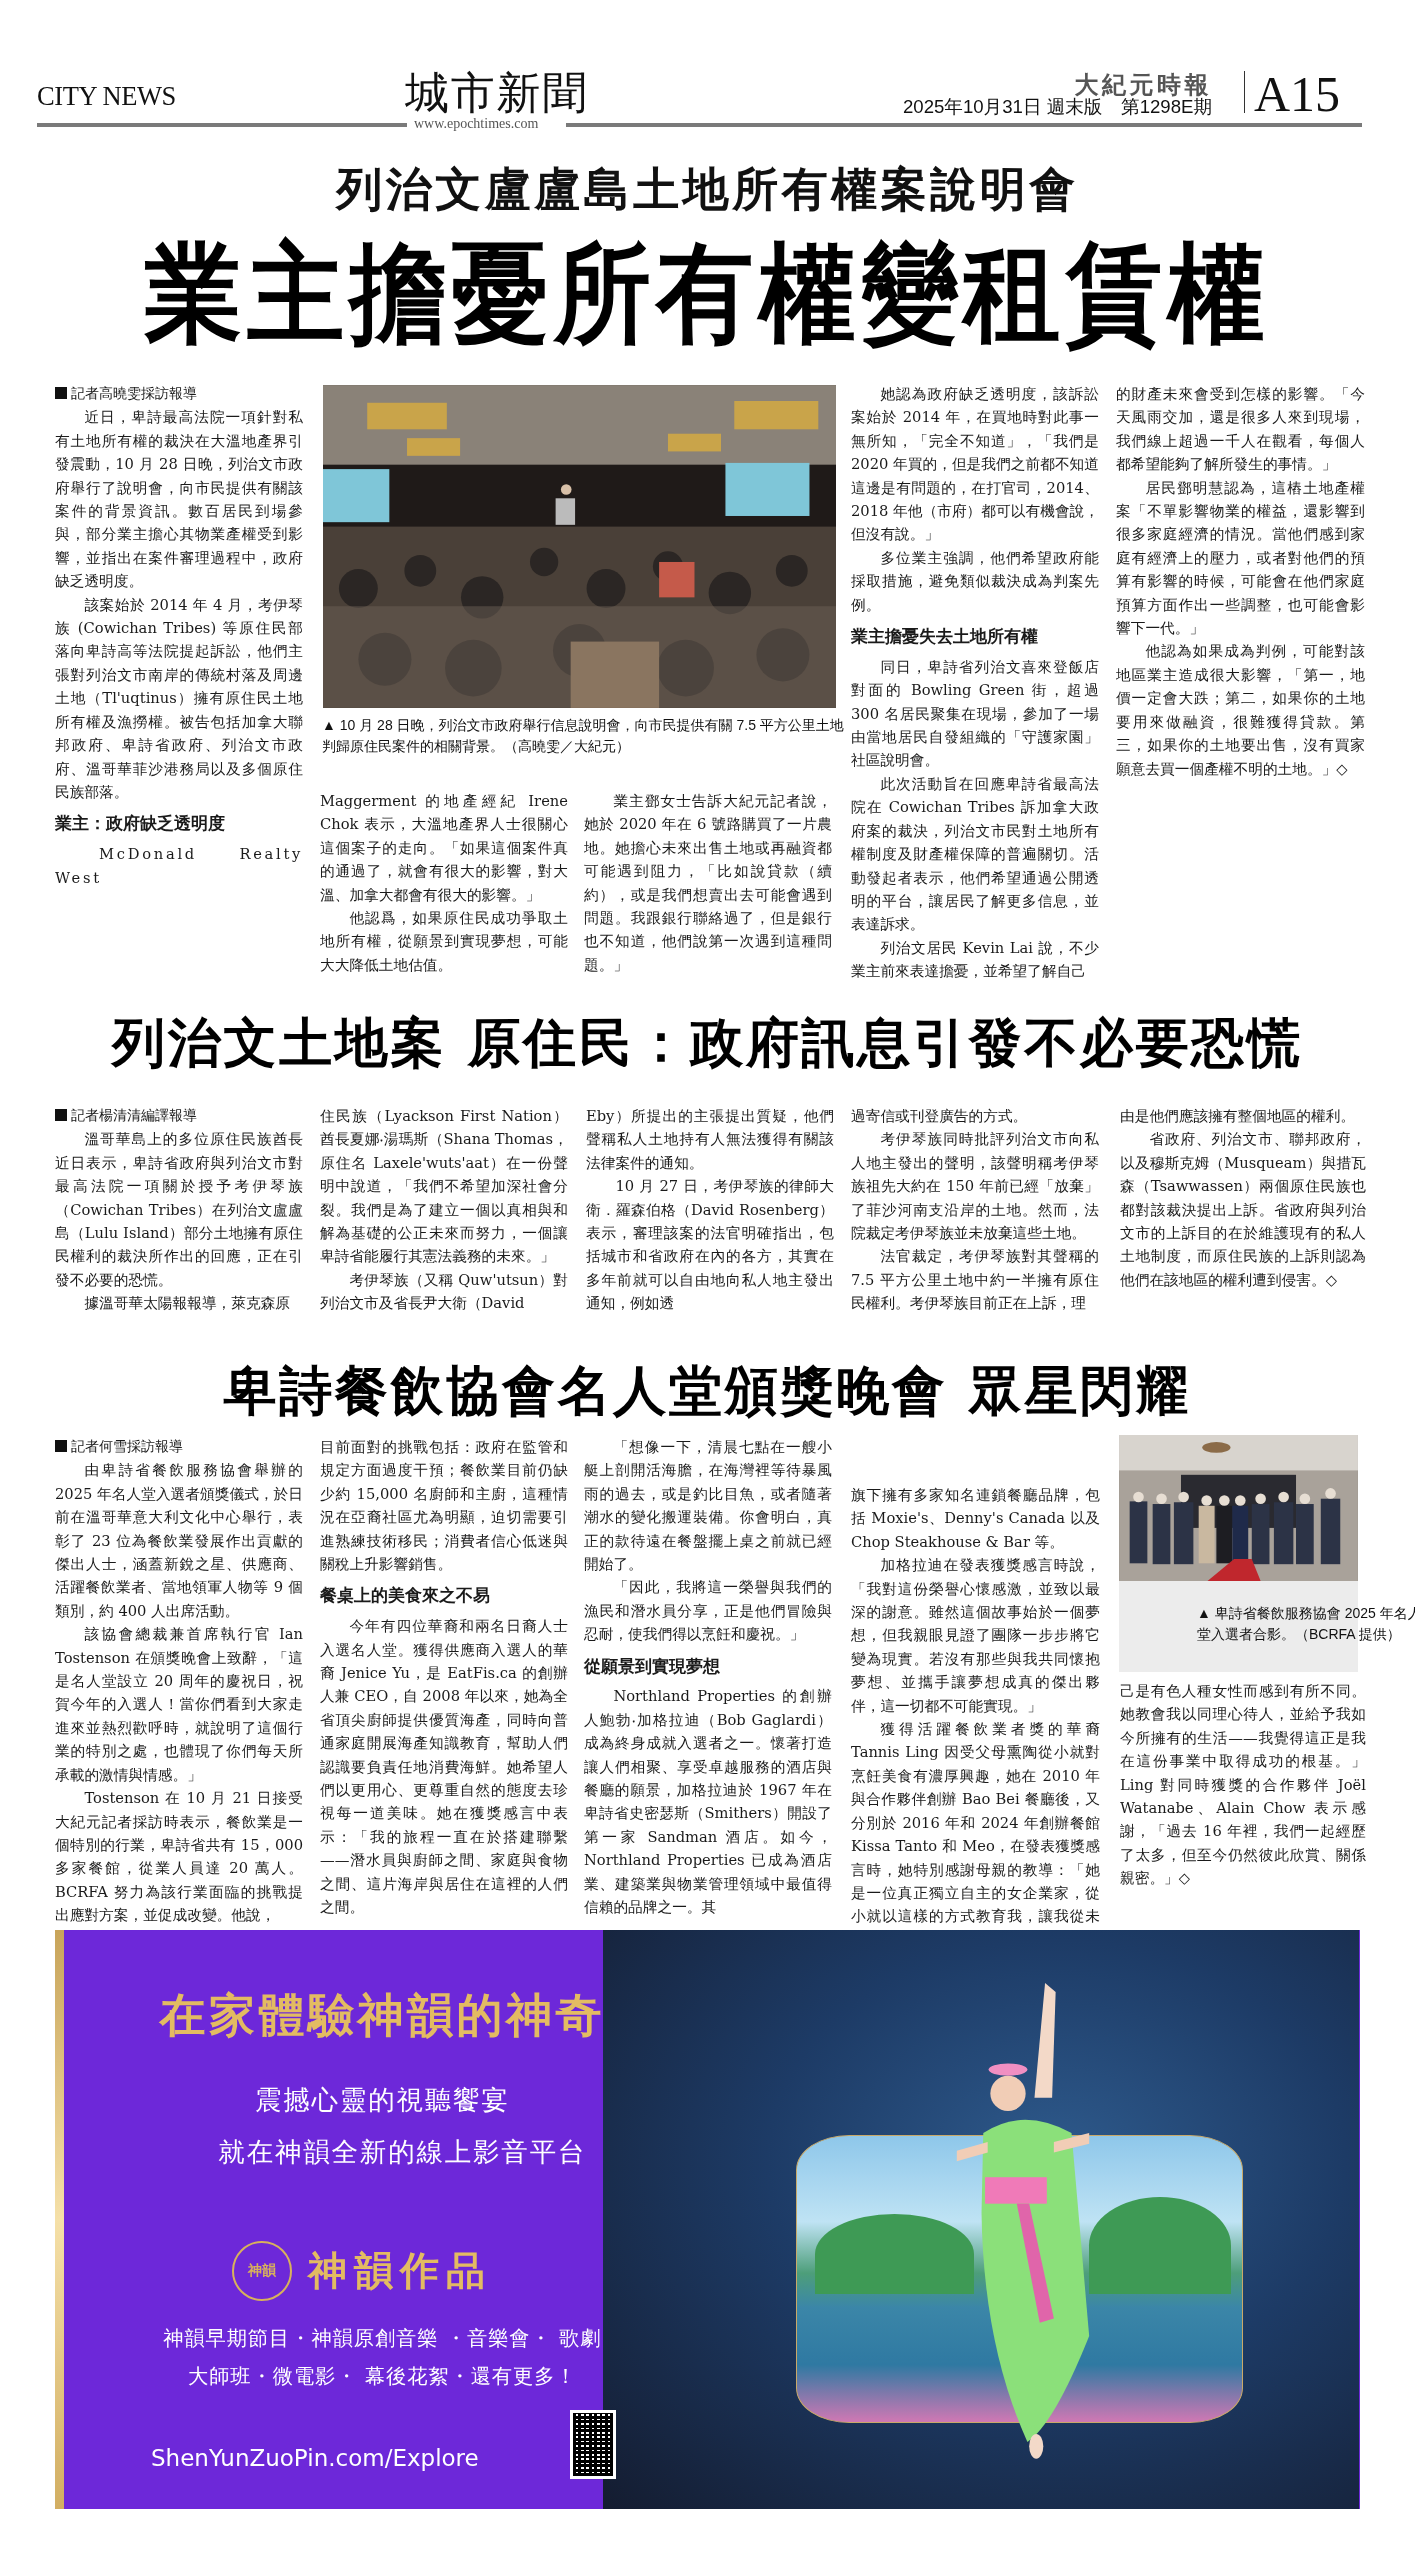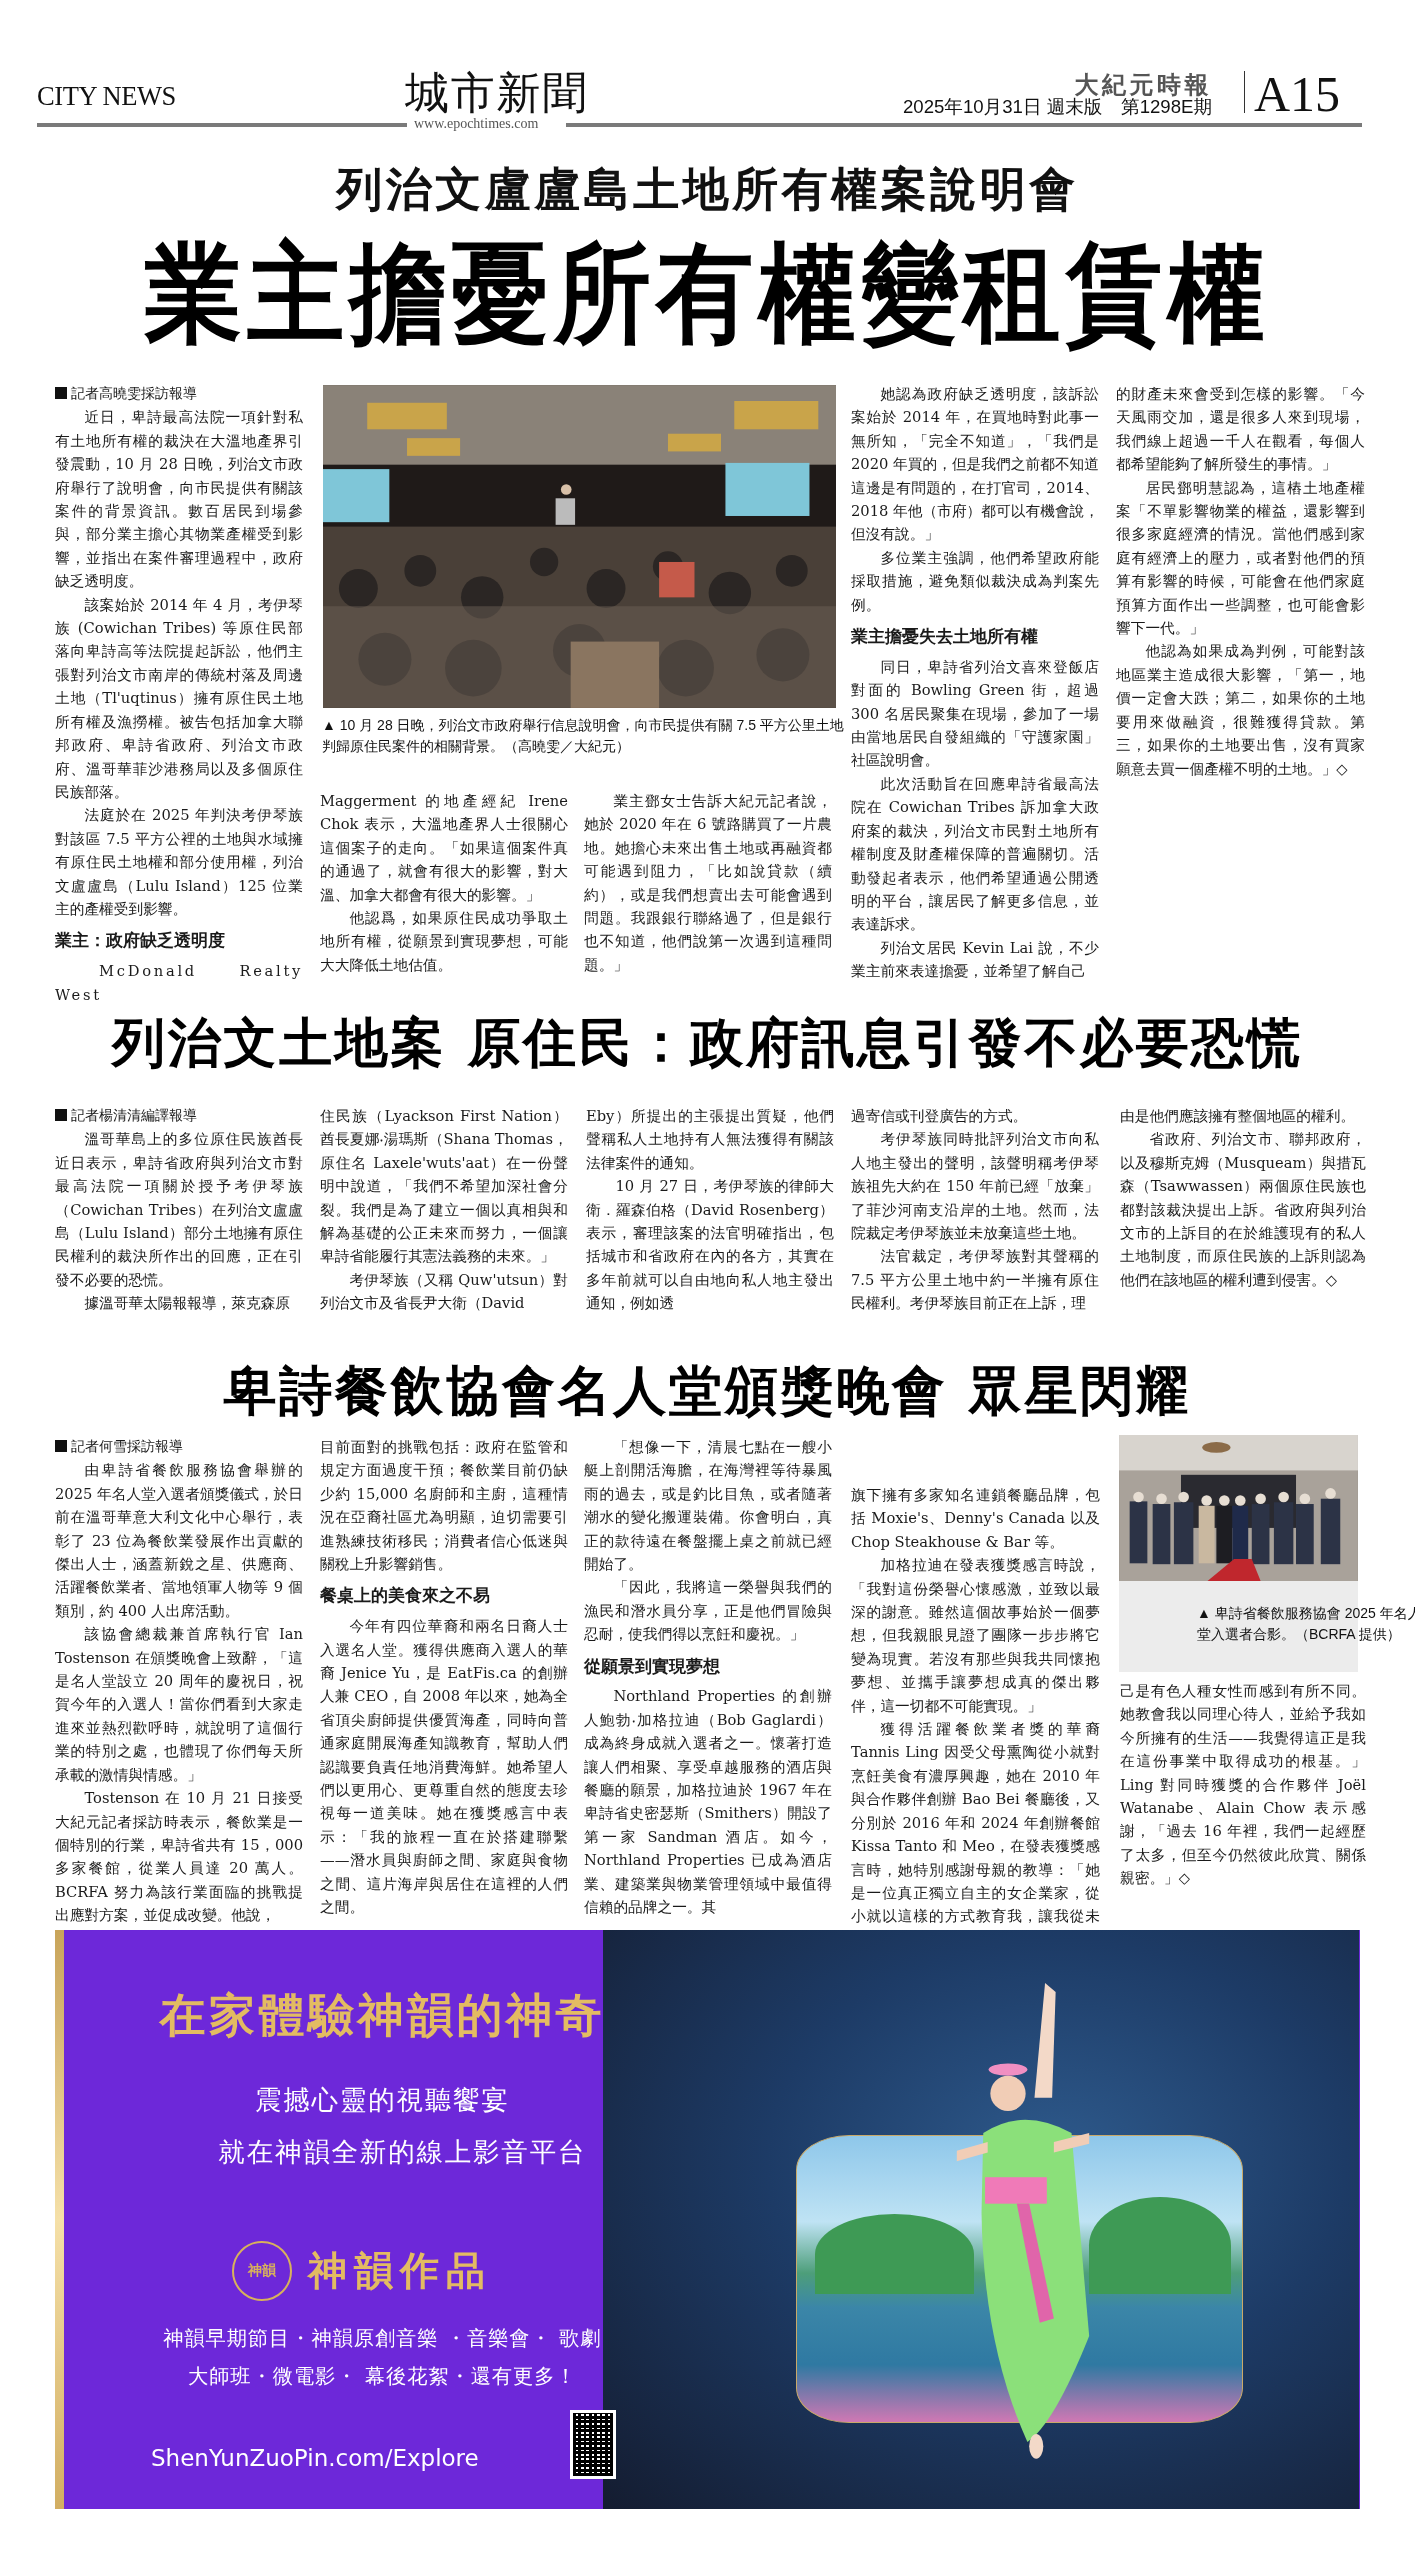--- a/index.html
+++ b/index.html
@@ -75,21 +75,20 @@
 <div class="abs page-divider"></div>
 <div class="abs page-num">A15</div>
 
 <div class="abs kicker1">列治文盧盧島土地所有權案說明會</div>
 <div class="abs headline1">業主擔憂所有權變租賃權</div>
 
 <div class="abs col" style="left:55px; top:382px; width:248px;">
   <p class="byline"><span class="sq"></span><span>記者高曉雯採訪報導</span></p>
   <p>近日，卑詩最高法院一項針對私有土地所有權的裁決在大溫地產界引發震動，10 月 28 日晚，列治文市政府舉行了說明會，向市民提供有關該案件的背景資訊。數百居民到場參與，部分業主擔心其物業產權受到影響，並指出在案件審理過程中，政府缺乏透明度。</p>
   <p>該案始於 2014 年 4 月，考伊琴族 (Cowichan Tribes) 等原住民部落向卑詩高等法院提起訴訟，他們主張對列治文市南岸的傳統村落及周邊土地（Tl'uqtinus）擁有原住民土地所有權及漁撈權。被告包括加拿大聯邦政府、卑詩省政府、列治文市政府、溫哥華菲沙港務局以及多個原住民族部落。</p>
-  <p>法庭於在 2025 年判決考伊琴族對該區 7.5 平方公裡的土地與水域擁有原住民土地權和部分使用權，列治文盧盧島（Lulu Island）125 位業主的產權受到影響。</p>
   <div class="subhead">業主：政府缺乏透明度</div>
   <p class="spaced">McDonald Realty West</p>
 </div>
 
 <div class="abs photo1">
   <svg width="513" height="323" viewBox="0 0 580 365">
     <rect width="580" height="365" fill="#4a4038"></rect>
     <rect width="580" height="100" fill="#8a8278"></rect>
     <rect x="50" y="20" width="90" height="30" fill="#c9a44a"></rect>
     <rect x="95" y="60" width="60" height="20" fill="#c9a44a"></rect>

